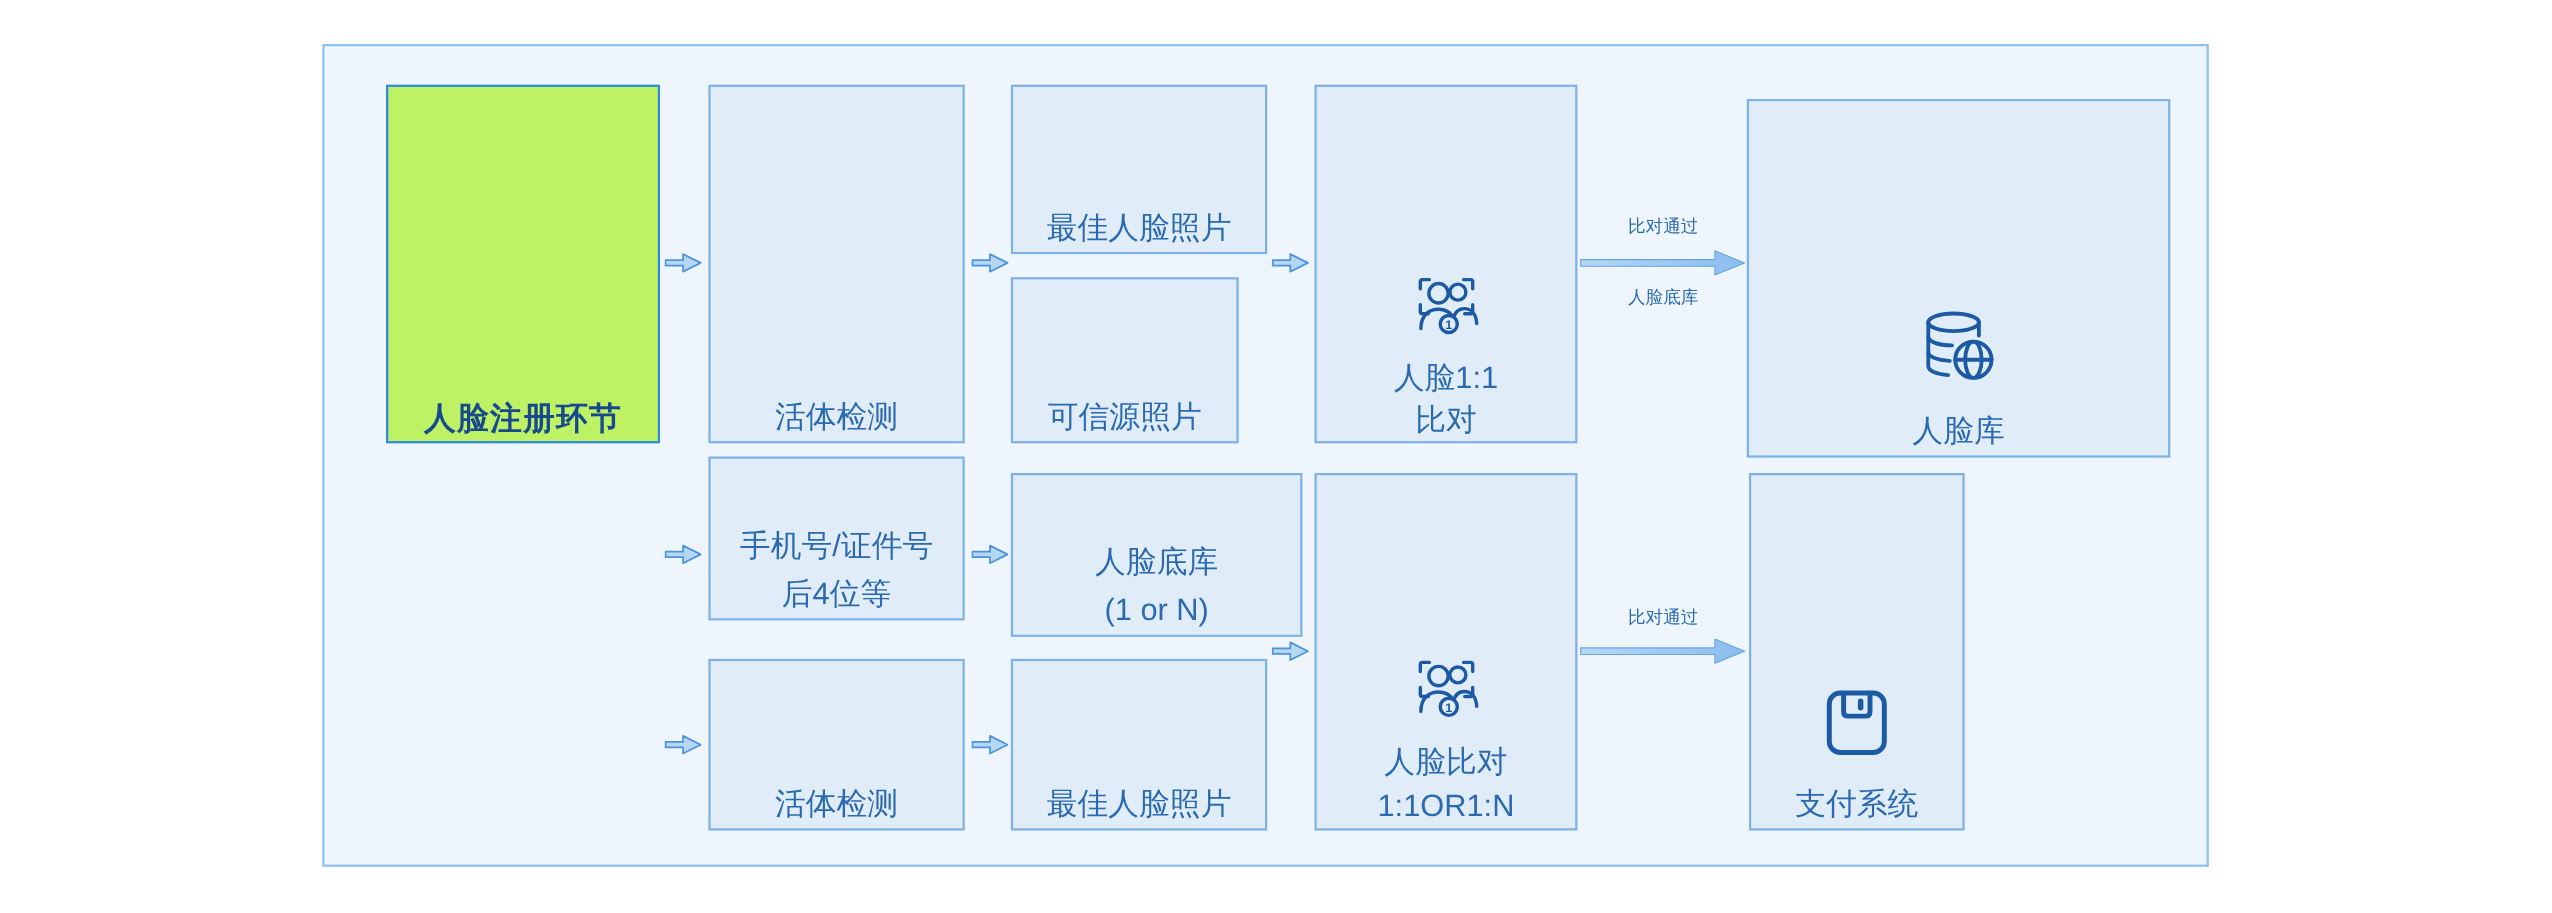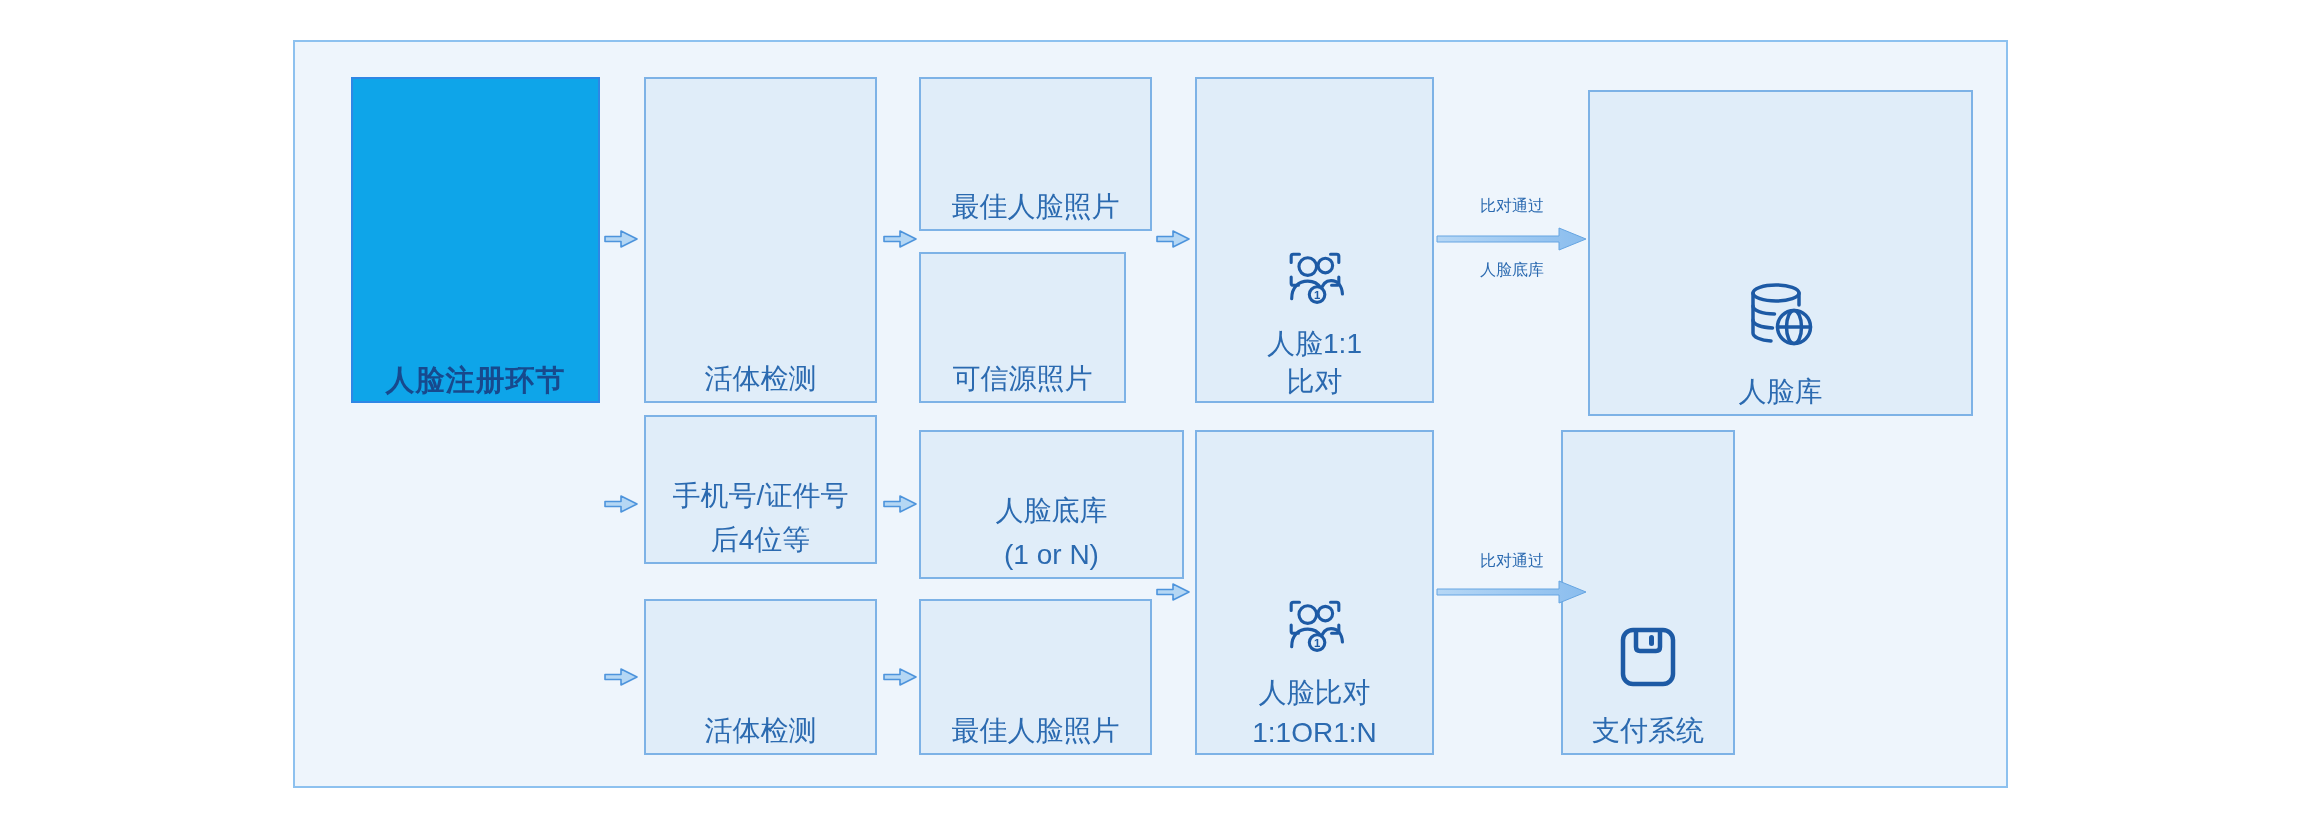--- a/index.html
+++ b/index.html
@@ -10,21 +10,21 @@
   .container {
     position:absolute; left:293px; top:40px; width:1715px; height:748px;
     background:#eef5fc; border:2px solid #8dc1ef; box-sizing:border-box;
   }
   .box {
     position:absolute; box-sizing:border-box;
     display:flex; align-items:center; justify-content:flex-end;
     flex-direction:column; text-align:center;
   }
   .box.light { background:#e0edf9; border:2px solid #7db2e6; }
-  .box.dark  { background:#0ea5e9; border:2px solid #2e87e5; }
+  .box.dark  { background:#bef264; border:2px solid #2e87e5; }
   .label { font-size:28px; color:#2b6ab0; line-height:44px; }
   .phase-label { font-size:29px; font-weight:bold; color:#17498d; letter-spacing:1px; }
   .icon { display:block; line-height:0; margin-bottom:18px; }
   .arrow { position:absolute; line-height:0; }
   .arrow-label {
     position:absolute; width:152px; text-align:center;
     font-size:16px; color:#2b6ab0; white-space:nowrap;
   }
 </style>
 </head>
@@ -125,21 +125,21 @@
           <circle cx="41" cy="16" r="7"></circle>
           <path d="M36.5 41 c1.5-7.5 5.5-10.5 10-10.5 c6.5 0 10.5 5 11 13"></path>
           <circle cx="33" cy="44" r="7.5" fill="#e0edf9"></circle>
           <text x="33" y="48.5" font-size="11" font-weight="bold" fill="#1d5aa5" stroke="none" text-anchor="middle">1</text>
         </svg>
       </span>
       <span class="label" style="line-height:40px">人脸比对</span>
       <span class="label" style="line-height:40px">1:1OR1:N</span>
     </div>
 
-    <div class="box light" style="left:1266px;top:388px;width:174px;height:325px">
+    <div class="box light" style="left:1295px;top:388px;width:196px;height:325px">
       <span class="icon" style="margin-bottom:22px">
         <svg width="56" height="60" viewBox="0 0 56 60" fill="none" stroke="#1d5aa5" stroke-width="4.5" stroke-linejoin="round">
           <rect x="3" y="3" width="50" height="54" rx="10"></rect>
           <path d="M16 3 v17 q0 4 4 4 h16 q4 0 4-4 V3"></path>
           <rect x="29" y="8" width="5" height="11" rx="2.5" fill="#1d5aa5" stroke="none"></rect>
         </svg>
       </span>
       <span class="label">支付系统</span>
     </div>
 

